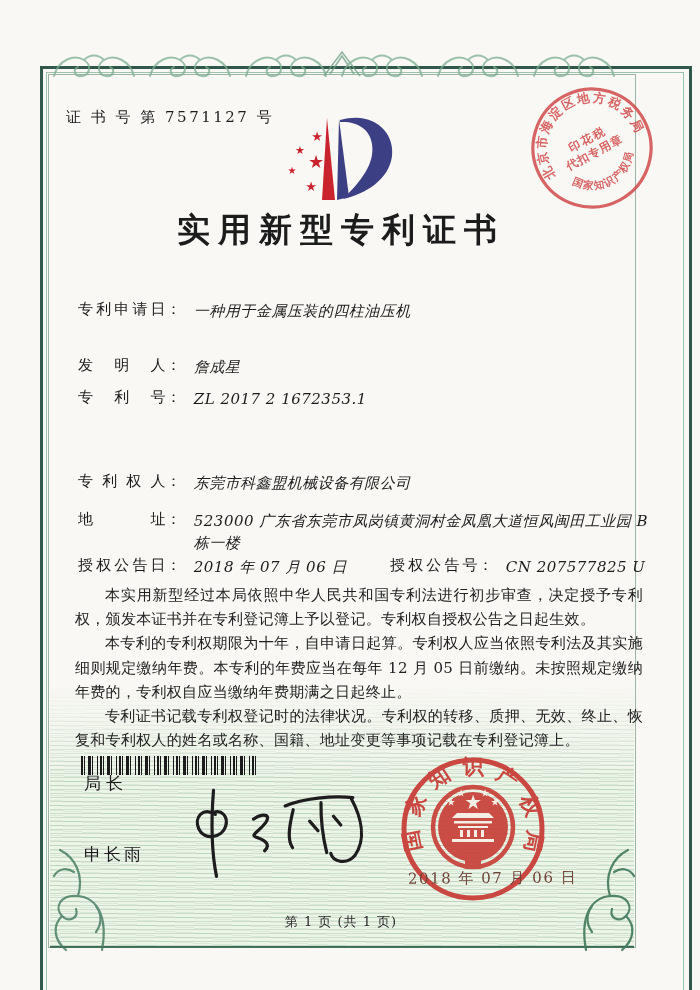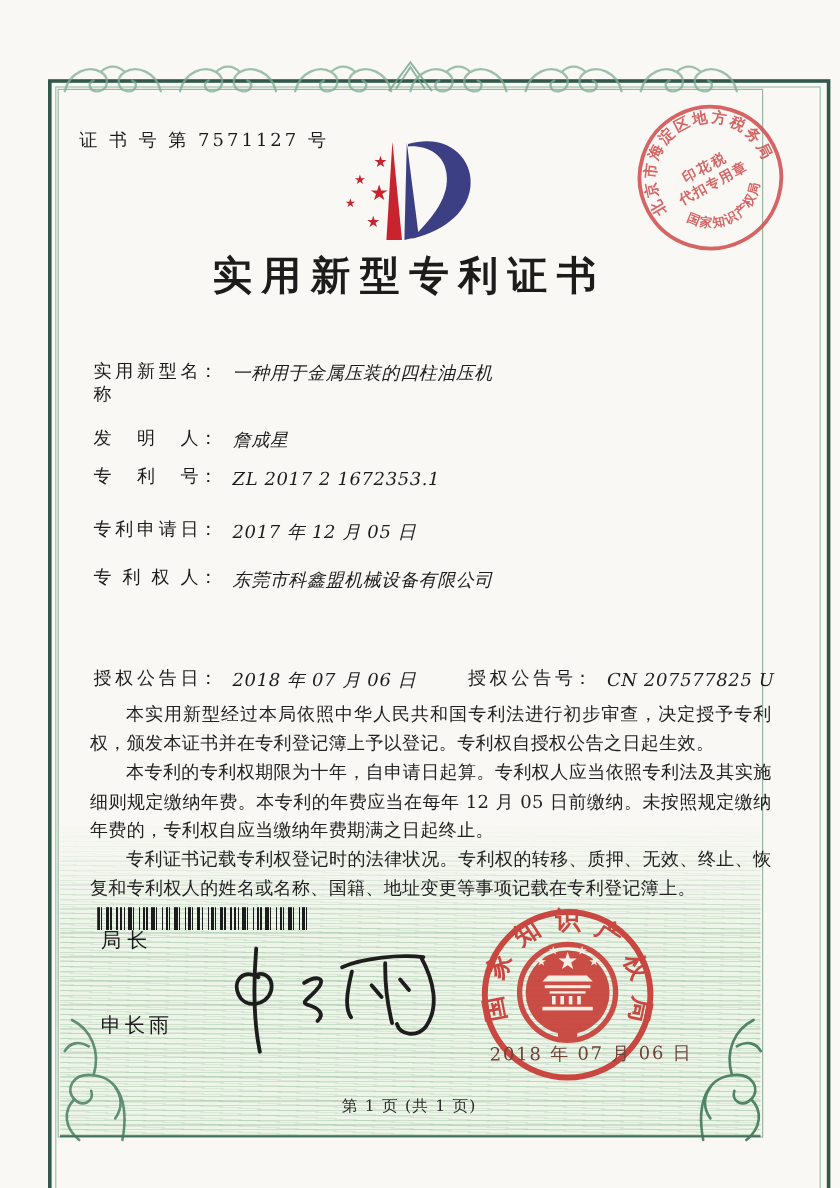--- a/index.html
+++ b/index.html
@@ -133,38 +133,38 @@
       <path id="taxBot" d="M34.5,90.5 A41,41 0 0 0 105.5,90.5" fill="none"></path>
       <text font-size="10.5" fill="#d14b4b">
         <textPath href="#taxBot" startOffset="2" textLength="80" lengthAdjust="spacing">国家知识产权局</textPath>
       </text>
       <text x="70" y="64" font-size="11.5" letter-spacing="2" fill="#d14b4b" text-anchor="middle">印花税</text>
       <text x="70" y="79" font-size="11.5" letter-spacing="1" fill="#d14b4b" text-anchor="middle">代扣专用章</text>
     </g>
   </svg>
 
   <div class="frow" style="top:300px">
-    <span class="flabel">实用新型名称</span><span class="fcolon">：</span>
+    <span class="flabel">专利申请日</span><span class="fcolon">：</span>
     <span class="fvalue">一种用于金属压装的四柱油压机</span>
   </div>
   <div class="frow" style="top:356px">
     <span class="flabel">发明人</span><span class="fcolon">：</span>
     <span class="fvalue">詹成星</span>
   </div>
   <div class="frow" style="top:388px">
     <span class="flabel">专利号</span><span class="fcolon">：</span>
     <span class="fvalue">ZL 2017 2 1672353.1</span>
   </div>
-  <div class="frow" style="top:432px">
-    <span class="flabel">专利申请日</span><span class="fcolon">：</span>
-    <span class="fvalue">2017 年 12 月 05 日</span>
-  </div>
   <div class="frow" style="top:472px">
     <span class="flabel">专利权人</span><span class="fcolon">：</span>
     <span class="fvalue">东莞市科鑫盟机械设备有限公司</span>
+  </div>
+  <div class="frow addr" style="top:510px">
+    <span class="flabel">地址</span><span class="fcolon">：</span>
+    <span class="fvalue">523000 广东省东莞市凤岗镇黄洞村金凤凰大道恒风闽田工业园 B 栋一楼</span>
   </div>
   <div class="frow" style="top:556px">
     <span class="flabel">授权公告日</span><span class="fcolon">：</span>
     <span class="fvalue">2018 年 07 月 06 日</span>
     <span class="grant">
       <span class="flabel">授权公告号</span><span class="fcolon">：</span>
       <span class="fvalue">CN 207577825 U</span>
     </span>
   </div>
 

